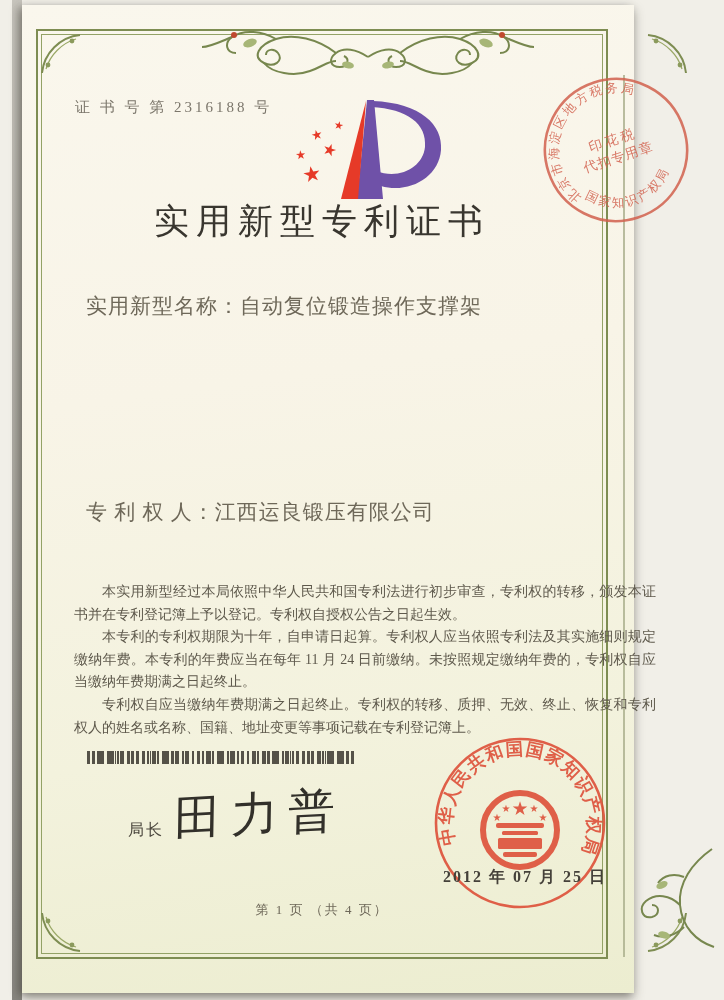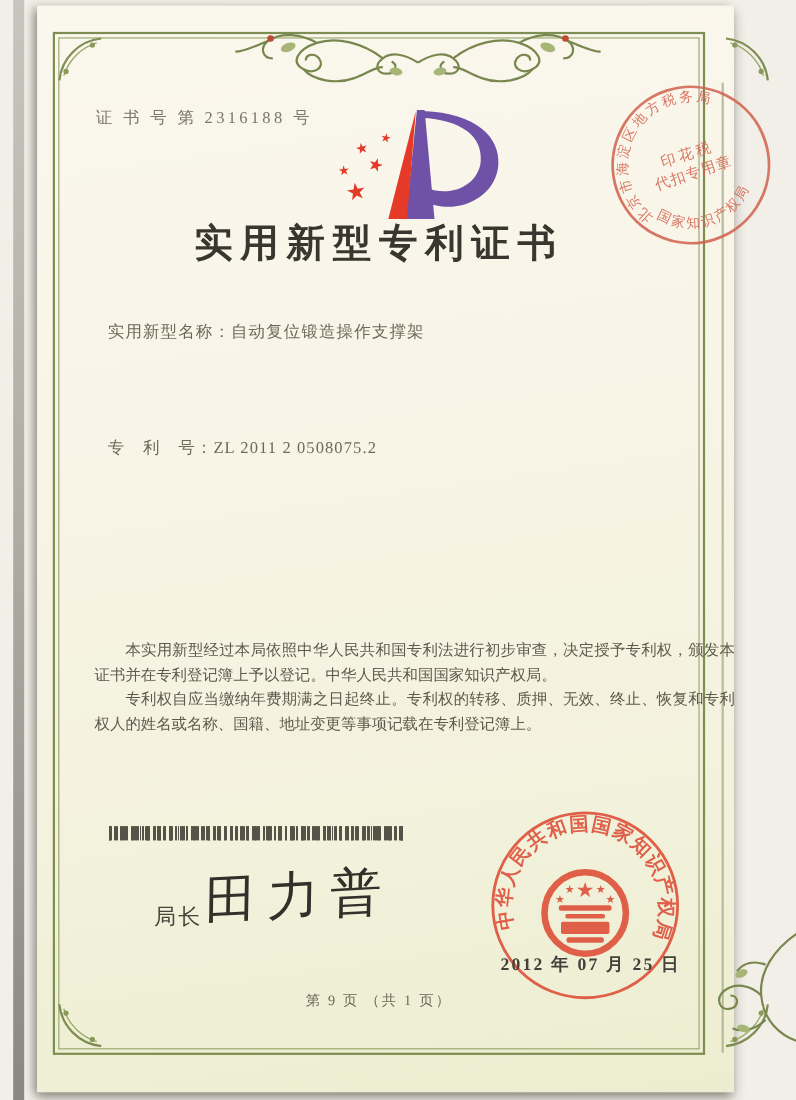--- a/index.html
+++ b/index.html
@@ -1,45 +1,45 @@
 <!DOCTYPE html>
 <html><head>
 <meta charset="utf-8">
 <style>
   html,body{margin:0;padding:0;}
   body{font-family:"Liberation Serif","DejaVu Serif",serif;background:#e7e5de;}
   .page{position:relative;width:724px;height:1000px;background:#f1efe8;overflow:hidden;}
   .scan-band{position:absolute;left:12px;top:0;width:10px;height:100%;
     background:linear-gradient(180deg,#a5a29a 0%,#7b786f 45%,#4a4840 85%,#34322c 100%);opacity:.55;}
-  .paper{position:absolute;left:34px;top:5px;width:612px;height:988px;
+  .paper{position:absolute;left:22px;top:5px;width:612px;height:988px;
     background:linear-gradient(172deg,#faf7ed 0%,#f8f4e7 38%,#f3f2dd 72%,#ecedd0 100%);
-    box-shadow:-4px 2px 8px rgba(60,58,50,.35),0 5px 10px rgba(60,58,50,.4);padding-left:21px;}
+    box-shadow:-4px 2px 8px rgba(60,58,50,.35),0 5px 10px rgba(60,58,50,.4);}
   .frame{position:absolute;left:14px;top:24px;right:26px;bottom:34px;border:2px solid #7e8d52;}
   .frame::before{content:"";position:absolute;inset:3px;border:1px solid #93a266;}
   .paper-edge{position:absolute;right:9px;top:70px;bottom:36px;width:2px;background:#a9ae8b;opacity:.8;}
 
   .cert-number{position:absolute;left:53px;top:93px;font-size:15px;letter-spacing:3px;color:#7b766b;}
   .doc-title{position:absolute;left:14px;right:26px;top:193px;text-align:center;
-    font-size:35px;font-weight:700;letter-spacing:7px;color:#39362f;}
-
-  .field{position:absolute;left:64px;font-size:15px;color:#6e6859;letter-spacing:1px;white-space:nowrap;}
+    font-size:35px;font-weight:400;letter-spacing:7px;color:#39362f;}
+
+  .field{position:absolute;left:64px;font-size:21px;color:#6e6859;letter-spacing:1px;white-space:nowrap;}
   .f0{top:287px}.f1{top:342px}.f2{top:393px}.f3{top:443px}.f4{top:493px}.f5{top:541px}
 
   .paragraphs{position:absolute;left:52px;top:576px;width:582px;font-size:14px;
     line-height:22.6px;color:#5e594c;text-align:justify;}
   .paragraphs p{margin:0;text-indent:2em;}
 
   .barcode{position:absolute;left:65px;top:746px;width:268px;height:13px;
     background:
       repeating-linear-gradient(90deg,#3a372f 0 2px,transparent 2px 5px),
       repeating-linear-gradient(90deg,#3a372f 0 1px,transparent 1px 7px),
       repeating-linear-gradient(90deg,#3a372f 0 3px,transparent 3px 11px);
     opacity:.85;}
 
-  .signer-title{position:absolute;left:106px;top:815px;font-size:20px;color:#4a463d;letter-spacing:2px;}
+  .signer-title{position:absolute;left:106px;top:815px;font-size:16px;color:#4a463d;letter-spacing:2px;}
   .signature{position:absolute;left:152px;top:778px;font-size:47px;color:#32302a;
     letter-spacing:10px;transform:rotate(-3deg) skewX(-4deg);white-space:nowrap;}
 
   .seal-svg{position:absolute;left:393px;top:715px;width:210px;height:210px;}
   .seal-date{position:absolute;left:421px;top:862px;font-size:16px;color:#45413a;
     letter-spacing:2px;white-space:nowrap;font-weight:600;}
 
   .stamp-svg{position:absolute;left:516px;top:67px;width:156px;height:156px;opacity:.85;}
 
   .logo-svg{position:absolute;left:259px;top:92px;width:178px;height:110px;}
@@ -155,24 +155,25 @@
         <text x="57" y="32" font-size="11" transform="rotate(12 57 32)">★</text>
         <text x="20" y="62" font-size="12" transform="rotate(-6 20 62)">★</text>
         <text x="47" y="58" font-size="16" transform="rotate(18 47 58)">★</text>
         <text x="32" y="84" font-size="21" transform="rotate(-10 32 84)">★</text>
       </g>
     </svg>
 
     <div class="doc-title">实用新型专利证书</div>
 
     <div class="field f0"><span>实用新型名称：</span><span>自动复位锻造操作支撑架</span></div>
-    <div class="field f2"><span>专　利　号：</span><span>ZL 2011 2 0508075.2</span></div>
+    <div class="field f4"><span>专 利 权 人：</span><span>江西运良锻压有限公司</span></div>
 
     <div class="paragraphs">
-      <p>本实用新型经过本局依照中华人民共和国专利法进行初步审查，决定授予专利权，颁发本证书并在专利登记簿上予以登记。中华人民共和国国家知识产权局。</p>
+      <p>本实用新型经过本局依照中华人民共和国专利法进行初步审查，专利权的转移，颁发本证书并在专利登记簿上予以登记。专利权自授权公告之日起生效。</p>
+      <p>本专利的专利权期限为十年，自申请日起算。专利权人应当依照专利法及其实施细则规定缴纳年费。本专利的年费应当在每年 11 月 24 日前缴纳。未按照规定缴纳年费的，专利权自应当缴纳年费期满之日起终止。</p>
       <p>专利权自应当缴纳年费期满之日起终止。专利权的转移、质押、无效、终止、恢复和专利权人的姓名或名称、国籍、地址变更等事项记载在专利登记簿上。</p>
     </div>
 
     <div class="barcode"></div>
 
     <div class="signer-title">局长</div>
     <div class="signature">田力普</div>
 
     <svg class="seal-svg" viewBox="0 0 210 210">
       <g opacity="0.87">
@@ -192,15 +193,15 @@
           <text x="128" y="101" font-size="10" text-anchor="middle">★</text>
           <rect x="81" y="103" width="48" height="5" rx="2"></rect>
           <rect x="87" y="111" width="36" height="4" rx="1.5"></rect>
           <rect x="83" y="118" width="44" height="11" rx="1.5"></rect>
           <rect x="88" y="132" width="34" height="5" rx="2"></rect>
         </g>
       </g>
     </svg>
     <div class="seal-date">2012 年 07 月 25 日</div>
 
-    <div class="footer">第 9 页 （共 1 页）</div>
+    <div class="footer">第 1 页 （共 4 页）</div>
   </div>
 </div>
 
 </body></html>

